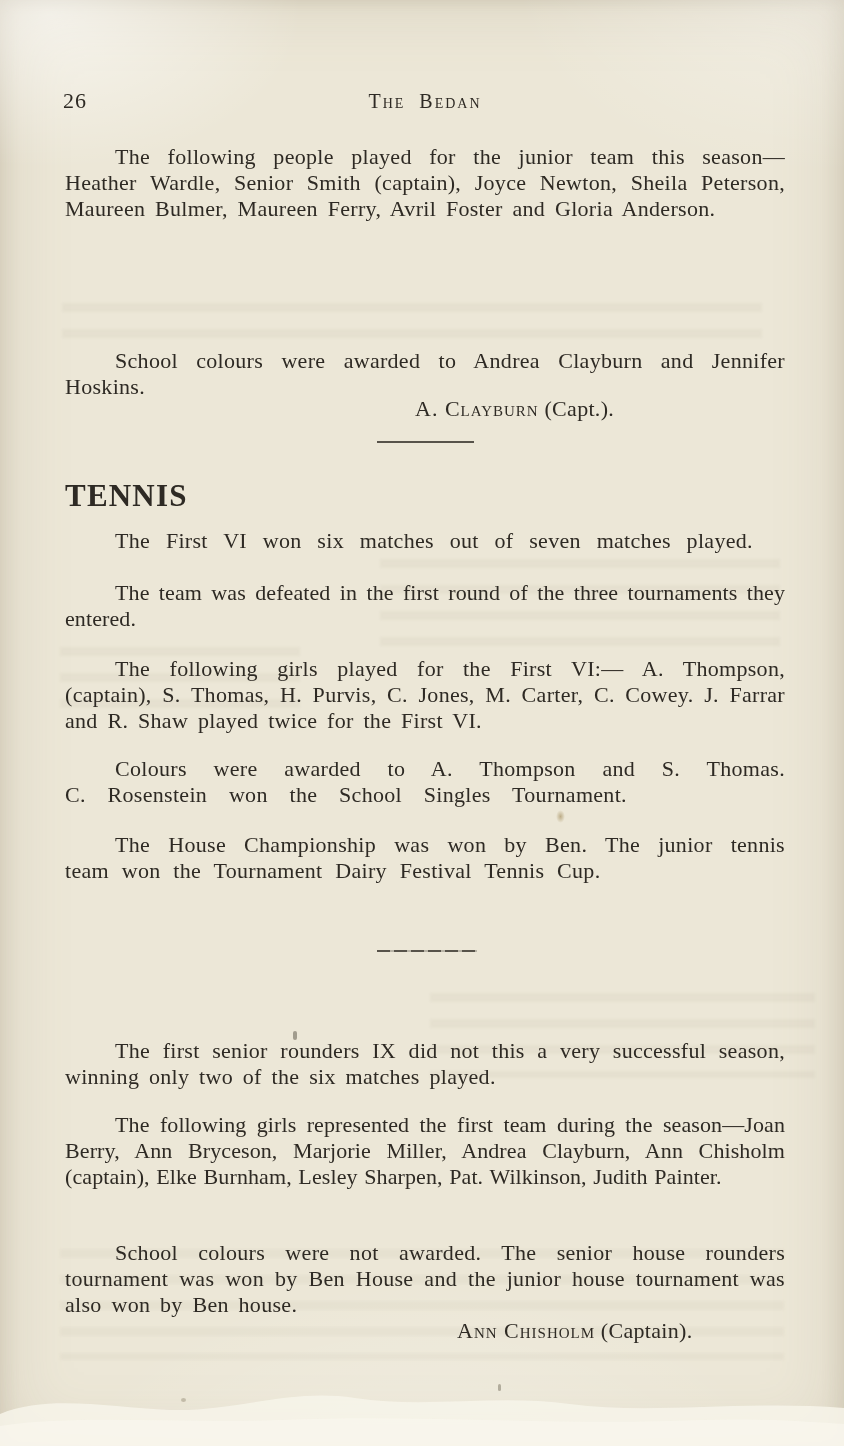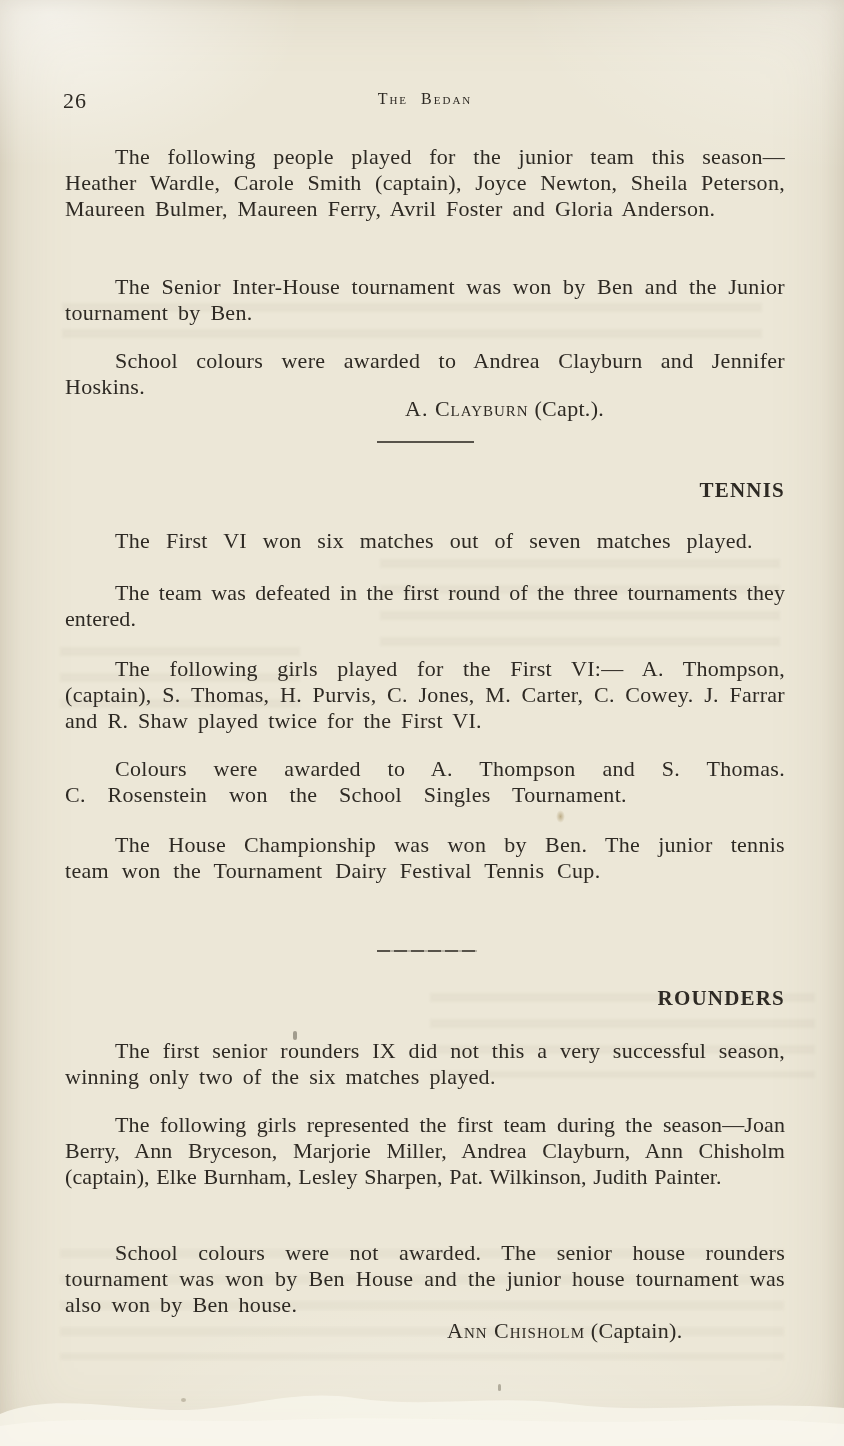--- a/index.html
+++ b/index.html
@@ -18,37 +18,37 @@
     position:absolute;inset:0;z-index:0;pointer-events:none;
     background:
       radial-gradient(ellipse 360px 220px at 6% 1%, rgba(255,255,255,.55), rgba(255,255,255,0) 70%),
       radial-gradient(ellipse 420px 240px at 97% 0%, rgba(255,255,255,.30), rgba(255,255,255,0) 72%),
       radial-gradient(ellipse 500px 300px at 50% 104%, rgba(255,255,255,.25), rgba(255,255,255,0) 75%);
   }
   .txt{position:absolute;z-index:2;}
   .page-number{left:63px;top:88px;font-size:22px;letter-spacing:1px;}
   .running-title{
     left:65px;width:720px;top:90px;text-align:center;
-    font-variant:small-caps;font-size:16px;letter-spacing:2px;word-spacing:7px;
+    font-variant:small-caps;font-size:20px;letter-spacing:2px;word-spacing:7px;
   }
   .para{
     left:65px;width:720px;
     font-size:22px;line-height:26px;
     text-align:justify;text-indent:50px;
     word-spacing:4px;letter-spacing:0.3px;
   }
   .tight{word-spacing:1px;letter-spacing:0.1px;}
   .loose{word-spacing:10px;}
   .wide{word-spacing:16px;}
   .ws7{word-spacing:7px;}
   .sig{font-size:22px;letter-spacing:0.3px;}
-  .sc{font-variant:small-caps;letter-spacing:1px;}
+  .sc{font-variant:small-caps;letter-spacing:1px;margin-left:10px;}
   .section-heading{
-    left:65px;width:720px;text-align:right;
-    font-weight:bold;font-size:21px;letter-spacing:1.2px;
+    left:65px;width:720px;text-align:left;
+    font-weight:bold;font-size:31px;letter-spacing:1.2px;
   }
   .rule{
     position:absolute;z-index:2;height:2px;background:#57534a;
   }
   .rule.broken{
     background:repeating-linear-gradient(90deg,#57534a 0 13px, rgba(87,83,74,.35) 13px 17px);
   }
   .rule1{left:377px;top:441px;width:97px;}
   .rule2{left:377px;top:950px;width:100px;}
   
@@ -74,37 +74,35 @@
 
   <div class="bleed" style="left:62px;top:296px;width:700px;height:46px;"></div>
   <div class="bleed" style="left:380px;top:552px;width:400px;height:100px;"></div>
   <div class="bleed" style="left:60px;top:640px;width:240px;height:80px;"></div>
   <div class="bleed" style="left:430px;top:986px;width:385px;height:92px;"></div>
   <div class="bleed" style="left:60px;top:1242px;width:724px;height:118px;opacity:.24;"></div>
 
   <div class="txt page-number">26</div>
   <div class="txt running-title">The Bedan</div>
 
-  <div class="txt para" style="top:144px;">The following people played for the junior team this season—Heather Wardle, Carole Smith (captain), Joyce Newton, Sheila Peterson, Maureen Bulmer, Maureen Ferry, Avril Foster and Gloria Anderson.</div>
-  <div class="txt para" style="top:274px;">The Senior Inter-House tournament was won by Ben and the Junior tournament by Ben.</div>
+  <div class="txt para" style="top:144px;">The following people played for the junior team this season—Heather Wardle, Senior Smith (captain), Joyce Newton, Sheila Peterson, Maureen Bulmer, Maureen Ferry, Avril Foster and Gloria Anderson.</div>
   <div class="txt para" style="top:348px;">School colours were awarded to Andrea Clayburn and Jennifer Hoskins.</div>
   <div class="txt sig" style="left:405px;top:396px;"><span class="sc">A. Clayburn</span><span> (Capt.).</span></div>
 
   <div class="rule rule1"></div>
 
   <div class="txt section-heading" style="top:478px;">TENNIS</div>
   <div class="txt para loose" style="top:528px;">The First VI won six matches out of seven matches played.</div>
   <div class="txt para tight" style="top:580px;">The team was defeated in the first round of the three tournaments they entered.</div>
   <div class="txt para" style="top:656px;">The following girls played for the First VI:— A. Thompson, (captain), S. Thomas, H. Purvis, C. Jones, M. Carter, C. Cowey. J. Farrar and R. Shaw played twice for the First VI.</div>
   <div class="txt para wide" style="top:756px;">Colours were awarded to A. Thompson and S. Thomas. C. Rosenstein won the School Singles Tournament.</div>
   <div class="txt para ws7" style="top:832px;">The House Championship was won by Ben.  The junior tennis team won the Tournament Dairy Festival Tennis Cup.</div>
 
   <div class="rule rule2 broken"></div>
 
-  <div class="txt section-heading" style="top:986px;">ROUNDERS</div>
   <div class="txt para" style="top:1038px;">The first senior rounders IX did not this a very successful season, winning only two of the six matches played.</div>
   <div class="txt para tight" style="top:1112px;">The following girls represented the first team during the season—Joan Berry, Ann Bryceson, Marjorie Miller, Andrea Clayburn, Ann Chisholm (captain), Elke Burnham, Lesley Sharpen, Pat. Wilkinson, Judith Painter.</div>
   <div class="txt sig" style="left:447px;top:1318px;"><span class="sc">Ann Chisholm</span><span> (Captain).</span></div>
   <div class="txt para" style="top:1240px;">School colours were not awarded.  The senior house rounders tournament was won by Ben House and the junior house tournament was also won by Ben house.</div>
 
   <div class="speck s1"></div>
   <div class="speck s2"></div>
   <div class="speck s3"></div>
   <div class="speck s4"></div>
 

